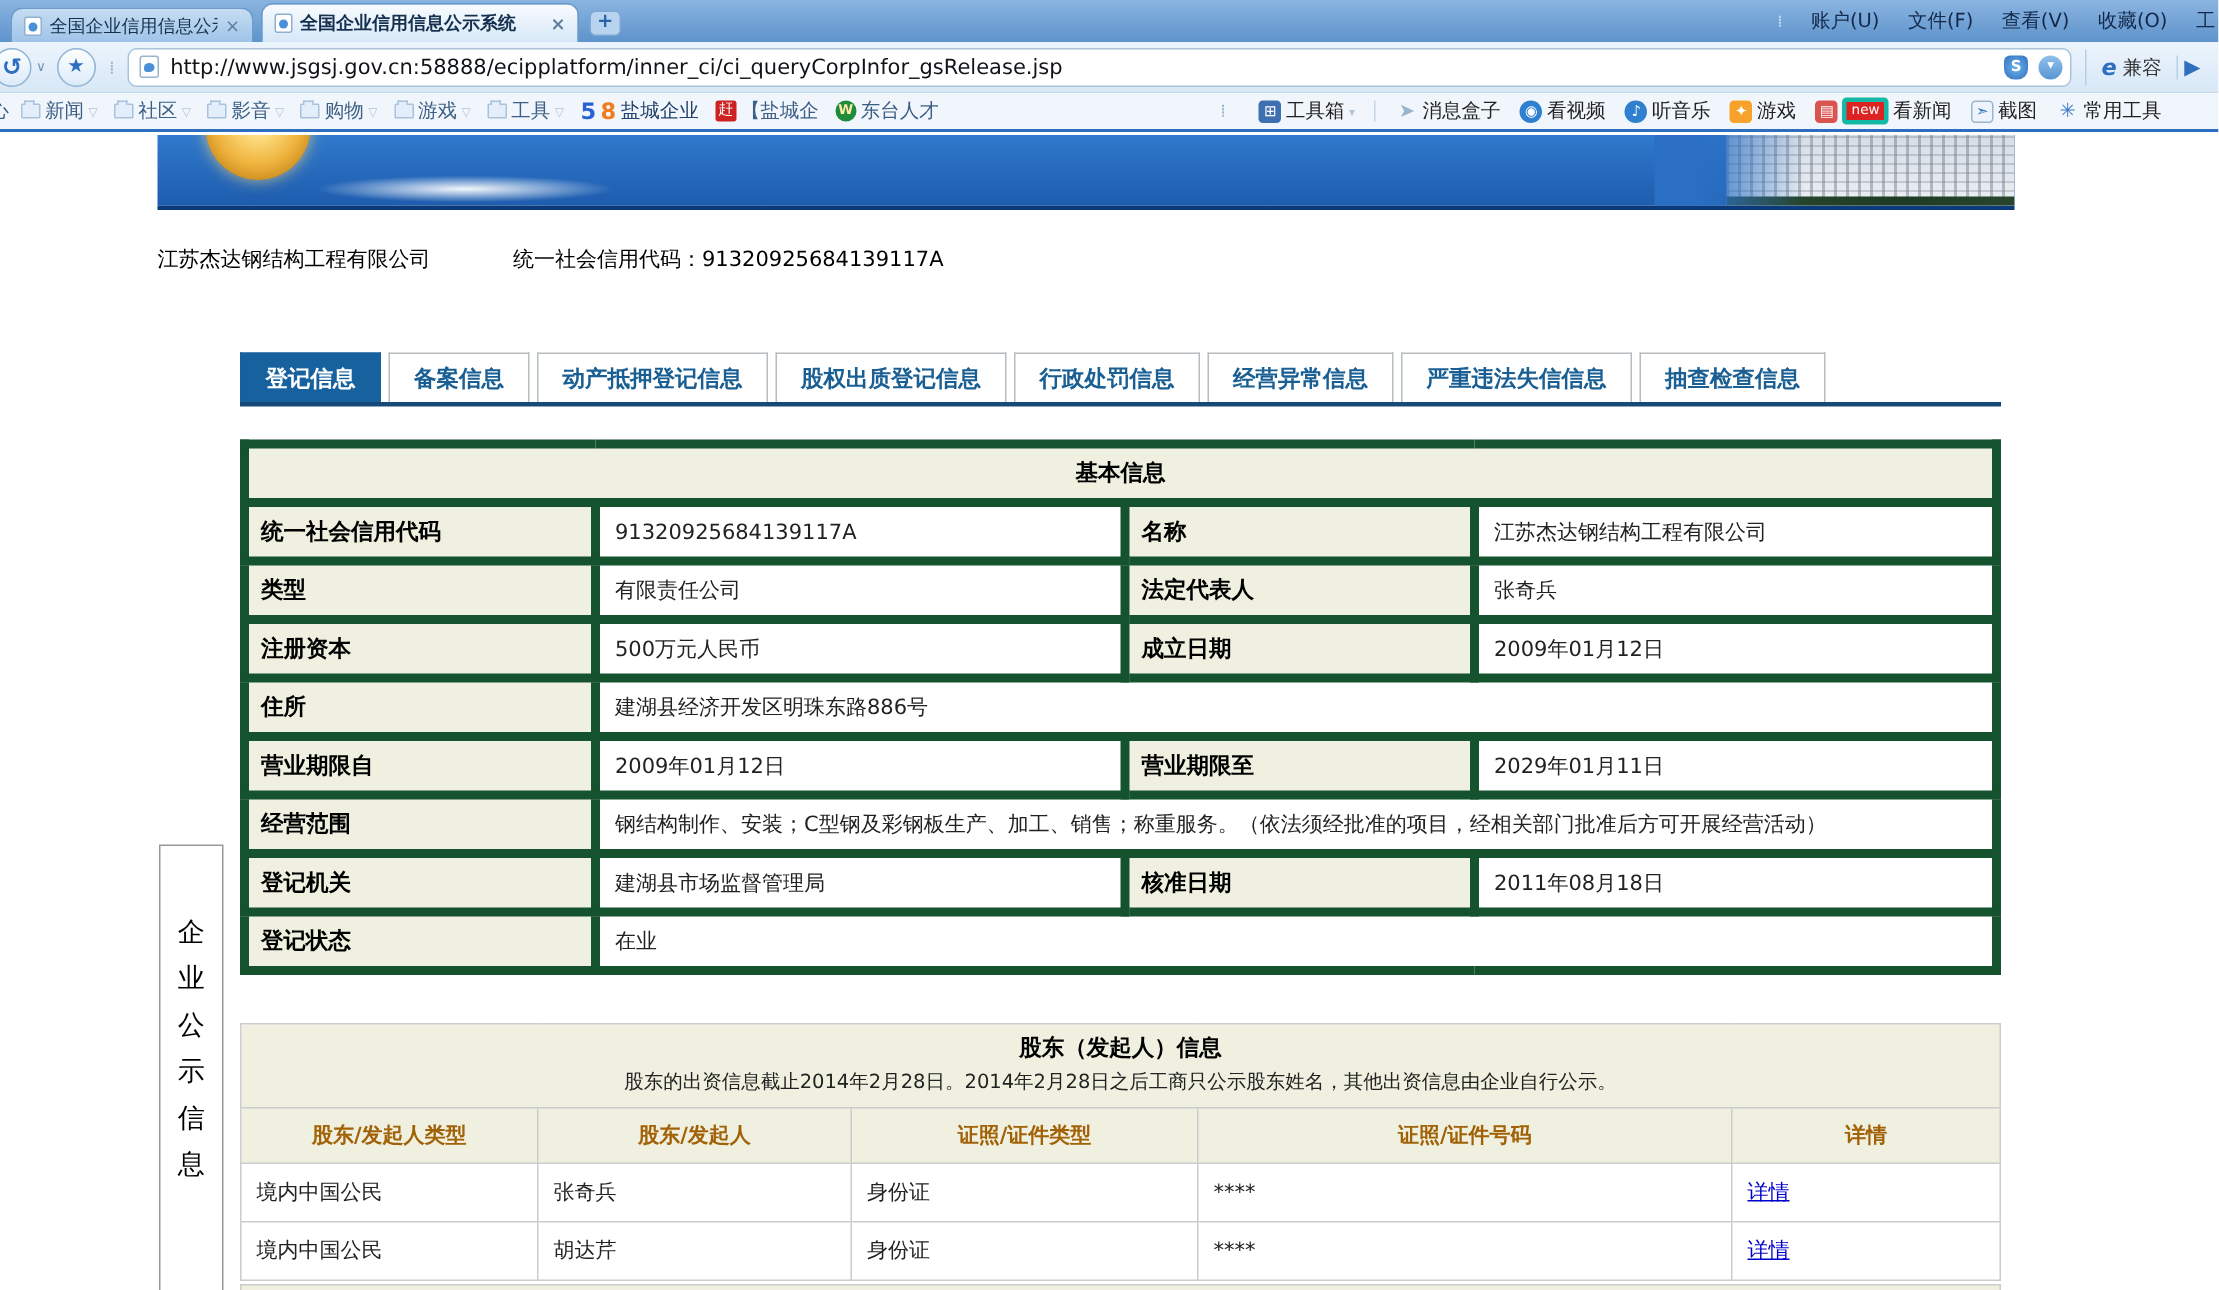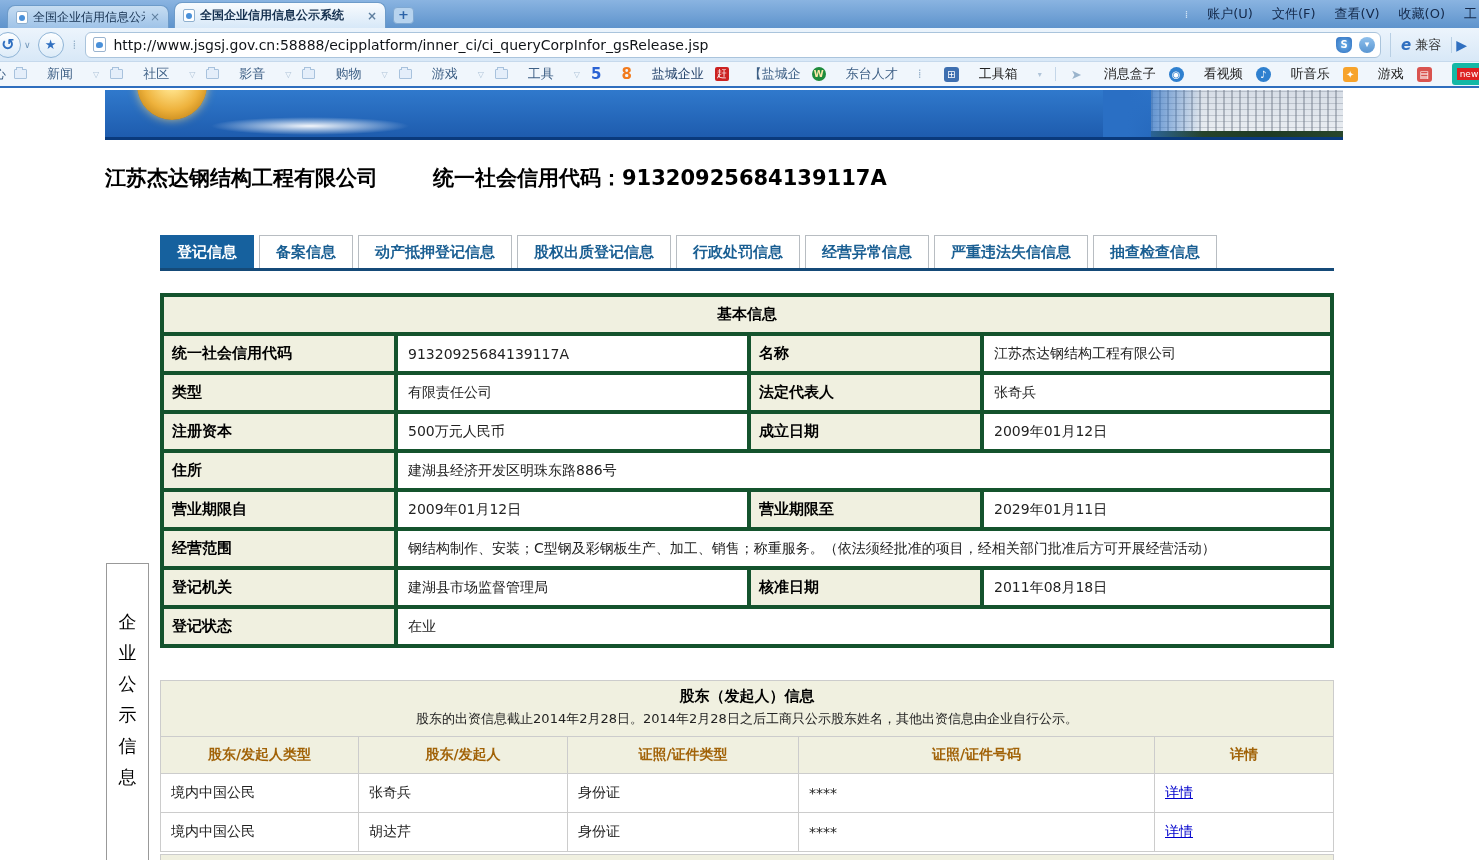--- a/index.html
+++ b/index.html
@@ -32,69 +32,69 @@
   .pageicon::after{content:"";position:absolute;left:2px;top:4px;width:7px;height:6px;background:#4a90d9;border-radius:50% 50% 50% 2px}
   .urltext{font-size:14px;color:#101418;flex:1;white-space:nowrap;overflow:hidden}
   .shield{width:16px;height:16px;background:radial-gradient(#6db1e8,#2f6fc0);border-radius:4px 4px 7px 7px;color:#fff;font-size:10px;font-weight:bold;text-align:center;line-height:16px;flex:none}
   .dropcirc{width:16px;height:16px;border-radius:50%;background:linear-gradient(#8fc0ec,#5a96d2);color:#fff;font-size:9px;text-align:center;line-height:15px;flex:none}
   .compat{display:flex;align-items:center;gap:4px;font-size:13px;color:#333;border-left:1px solid #b8cfe4;margin-left:9px;padding:3px 10px}
   .eicon{color:#2f6fc0;font-weight:bold;font-size:15px;font-style:italic}
   .gobtn{color:#2f6fc0;font-size:14px;padding:0 12px 0 4px;border-left:1px solid #b8cfe4}
 
   
   .bmrow{height:26px;background:#f0f6fc;display:flex;align-items:center;font-size:13px;color:#3d5f85;border-bottom:2px solid #2e6ebe;white-space:nowrap}
-  .bm-item{display:inline-flex;align-items:center;gap:20px;margin-right:11px}
+  .bm-item{display:inline-flex;align-items:center;gap:3px;margin-right:11px}
   .partial-bm{margin-left:-7px;margin-right:8px}
   .folder{width:13px;height:10px;background:#e4eefa;border:1px solid #a8c2dd;border-radius:1px;position:relative;display:inline-block}
   .folder::before{content:"";position:absolute;top:-3px;left:1px;width:5px;height:2px;background:#e4eefa;border:1px solid #a8c2dd;border-bottom:none}
   .fchev{color:#b0c4d8;font-size:8px;font-style:normal}
   .n5{color:#2a62d4;font-weight:bold;font-size:15px}
   .n8{color:#f27b1d;font-weight:bold;font-size:15px}
   .site-label{color:#24436b}
   .ganji-ic{width:14px;height:14px;background:#cc2222;color:#fff;font-size:10px;text-align:center;line-height:14px;border-radius:2px;font-style:normal}
   .dt-ic{width:14px;height:14px;background:#1f8c3c;color:#ffe9a8;border-radius:50%;font-size:9px;font-weight:bold;text-align:center;line-height:14px;font-style:normal}
   .bm-right{margin-left:auto;display:flex;align-items:center;padding-right:38px;color:#222}
   .bm-right .bm-item{margin-right:0;margin-left:13px}
   .tico{width:15px;height:15px;border-radius:3px;display:inline-block;text-align:center;font-size:10px;line-height:15px;color:#fff;font-style:normal;flex:none}
   .tico-toolbox{background:#3e6fb0}
   .tico-arrow{background:none;color:#9ab4cc;font-size:13px}
   .tico-video{background:#2f80cf;border-radius:50%}
   .tico-music{background:#2f80cf;border-radius:50%}
   .tico-game{background:#f7a32b}
   .tico-news{background:#d9534f}
   .tico-shot{background:#eef4fb;border:1px solid #9ab4cf;color:#2f6fc0;line-height:13px}
   .tico-utils{background:none;color:#3e78c8;font-size:13px}
-  .newpill{background:#d22;color:#fff;border-radius:3px;font-size:9px;padding:1px 3px;border:5px solid #14b8a6;font-style:normal}
+  .newpill{background:#d22;color:#fff;border-radius:3px;font-size:9px;padding:1px 3px;border:3px solid #14b8a6;font-style:normal}
   .tooldiv{width:1px;height:14px;background:#c4d6e8;margin-left:13px}
 
   
   .pagearea{position:absolute;top:88px;left:0;width:1479px;height:772px;background:#fff;overflow:hidden}
   .banner{position:absolute;left:105px;top:2px;width:1238px;height:50px;background:linear-gradient(#3079cc,#1e5cae);overflow:hidden;border-bottom:3px solid #0a3a7c}
   .emblem{position:absolute;left:32px;top:-40px;width:70px;height:70px;border-radius:50%;background:radial-gradient(circle at 50% 45%,#ffe289 15%,#eeb23c 55%,#b8790f 90%);box-shadow:0 0 10px rgba(255,220,120,.7)}
   .glow{position:absolute;left:105px;top:27px;width:200px;height:18px;background:radial-gradient(ellipse at center,rgba(255,255,255,.95),rgba(255,255,255,0) 70%)}
   .building{position:absolute;right:0;top:0;width:192px;height:50px;background:linear-gradient(#d6dde6,#eef1f4)}
   .building::before{content:"";position:absolute;inset:0;background:repeating-linear-gradient(90deg,rgba(110,120,135,.45) 0 2px,transparent 2px 8px),repeating-linear-gradient(0deg,rgba(110,120,135,.3) 0 1px,transparent 1px 6px)}
   .building::after{content:"";position:absolute;left:0;right:0;bottom:0;height:9px;background:linear-gradient(90deg,#2c4a30,#1e3a24 60%,#28462c)}
   .bfade{position:absolute;right:140px;top:0;width:100px;height:50px;background:linear-gradient(to right,#2a6fc4 25%,rgba(42,111,196,0))}
-  .pagetitle{position:absolute;left:105px;top:76px;font-size:21px;font-weight:bold;color:#000;white-space:nowrap}
+  .pagetitle{position:absolute;left:105px;top:76px;font-size:14px;font-weight:normal;color:#000;white-space:nowrap}
   .codepart{margin-left:55px}
 
   .side-gs{position:absolute;left:105px;top:138px;width:45px;height:327px;background:#2673b8;color:#fff;text-align:center;padding-top:58px}
   .side-gs .vtext{display:inline-block;width:19px;font-size:18px;line-height:29px}
   .side-qy{position:absolute;left:106px;top:475px;width:43px;height:340px;background:#fff;border:1px solid #999;color:#000;text-align:center;padding-top:42px}
   .side-qy .vtext{display:inline-block;width:19px;font-size:18px;line-height:31px}
 
   .main{position:absolute;left:160px;top:147px;width:1174px}
   .ptabs{display:flex;gap:5px;height:33px}
   .ptab{border:1px solid #b8bdc2;border-bottom:none;background:#fff;color:#1a5f93;font-weight:bold;font-size:15px;padding:0 16px;display:flex;align-items:center;cursor:default}
   .ptab.active{background:#16619e;color:#fff;border-color:#16619e}
   .tabline{height:3px;background:#154a78;margin-bottom:22px}
 
   table{width:100%;border-collapse:collapse;table-layout:fixed}
-  .basic th,.basic td{border:4px solid #14532d;height:39px;padding:4px 8px}
+  .basic th,.basic td{border:6px solid #14532d;height:39px;padding:4px 8px}
   .basic th{background:#f0f0e0;text-align:left;font-size:15px;color:#000}
   .basic th.tcap{text-align:center}
   .basic td{color:#222;font-size:14px;text-align:left;padding-left:10px;white-space:nowrap;overflow:hidden}
 
   .sh{margin-top:32px}
   .sh .shead{background:#f0f0e0;border:1px solid #ccc;text-align:center;padding:6px 0 8px}
   .sh-title{font-size:15px;font-weight:bold;margin-bottom:4px}
   .sh-note{font-size:13px;font-weight:normal;color:#222}
   .sh th.colh{background:#f0f0e0;border:1px solid #ccc;height:37px;font-size:14px;text-align:center;color:#a16207}
   .sh td{border:1px solid #ccc;height:39px;font-size:14px;color:#222;padding-left:10px;text-align:left}

